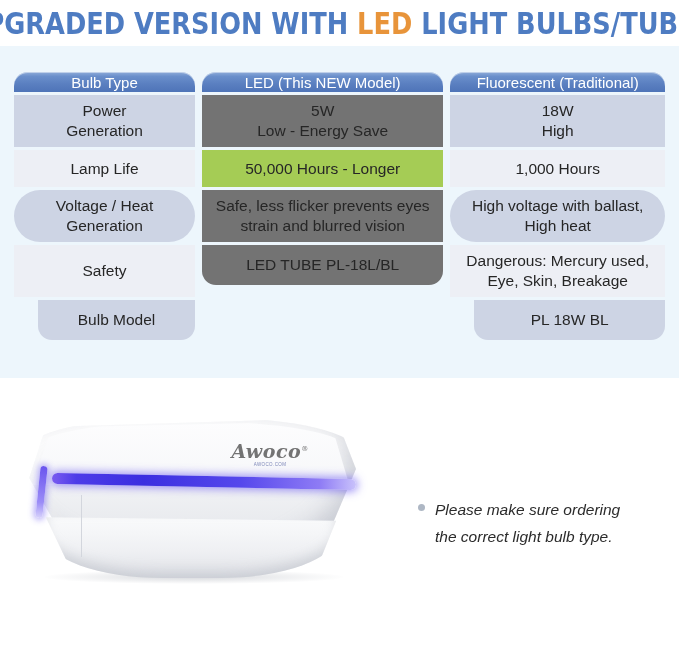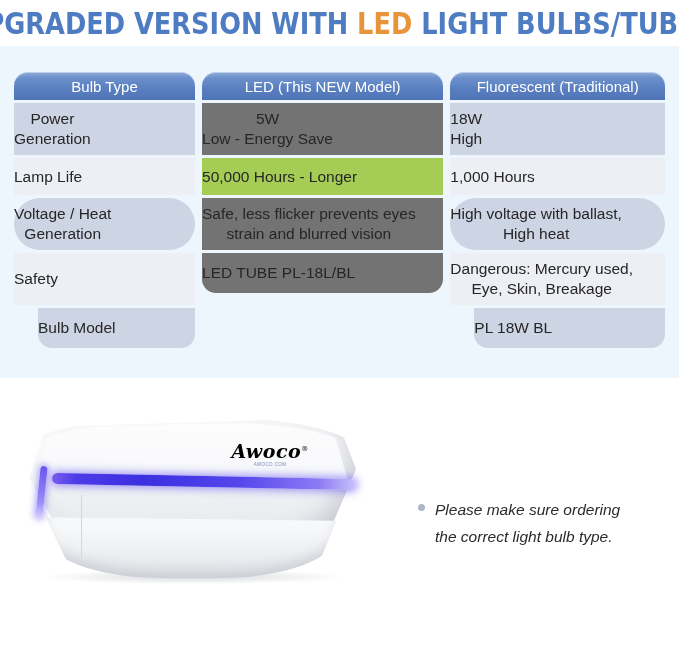--- a/index.html
+++ b/index.html
@@ -40,32 +40,32 @@
   .table-wrap{
     position:absolute;left:14px;top:72px;width:651px;
     display:flex;gap:7px;
   }
   .col{display:flex;flex-direction:column;gap:3px;}
   .col-1{width:183px;}
   .col-2{width:244px;}
   .col-3{width:217px;}
 
   .hdr{
-    height:28px;
+    height:20px;
     border-radius:14px 14px 0 0;
     background:linear-gradient(to bottom,#8FACD9 0%,#6A8FCB 22%,#5A7FC0 60%,#4E74B8 100%);
     color:#ffffff;
     font-size:15px;
     display:flex;align-items:center;justify-content:center;
     text-align:center;
     box-shadow:inset 0 1px 0 rgba(255,255,255,.45);
     white-space:nowrap;
   }
   .cell{
-    display:flex;align-items:center;
+    display:flex;align-items:center;justify-content:center;
     text-align:center;
     color:#262626;
     font-size:15.5px;
     line-height:1.28;
     padding:3px 0;
     box-sizing:border-box;
   }
   
   .side .r0{background:#CDD4E4;}
   .side .r1{background:#EDEFF5;}
@@ -134,21 +134,21 @@
     position:absolute;left:30px;top:172px;width:300px;height:14px;
     background:radial-gradient(ellipse at center,rgba(150,155,165,.38) 0%,rgba(150,155,165,0) 72%);
     border-radius:50%;
   }
   .logo{
     position:absolute;left:196px;top:24px;width:96px;text-align:center;
   }
   .logo-mark{
     font-family:"DejaVu Serif","Liberation Serif",serif;
     font-style:italic;font-weight:bold;
-    font-size:19px;color:#000000;letter-spacing:.5px;line-height:1;
+    font-size:19px;color:#737373;letter-spacing:.5px;line-height:1;
   }
   .logo-reg{font-size:7px;vertical-align:super;font-weight:normal;}
   .logo-sub{
     font-size:4.5px;color:#7C86B8;letter-spacing:.4px;margin-top:1px;
   }
 
   
   .note{
     position:absolute;left:418px;top:496px;width:250px;
     display:flex;gap:10px;align-items:flex-start;font-style:italic;

